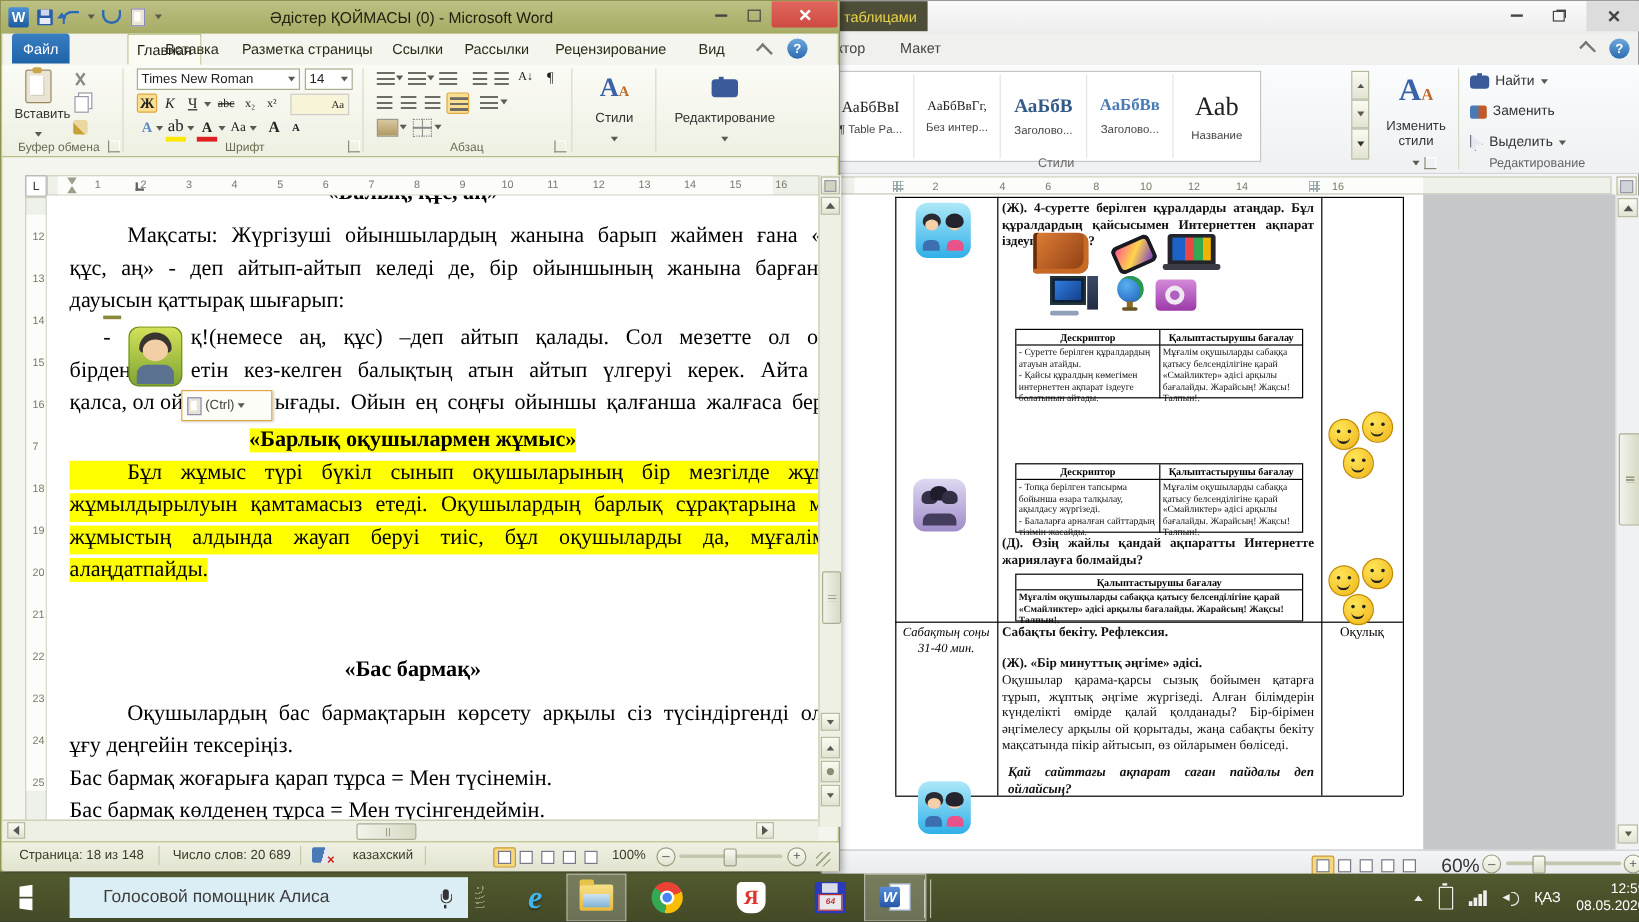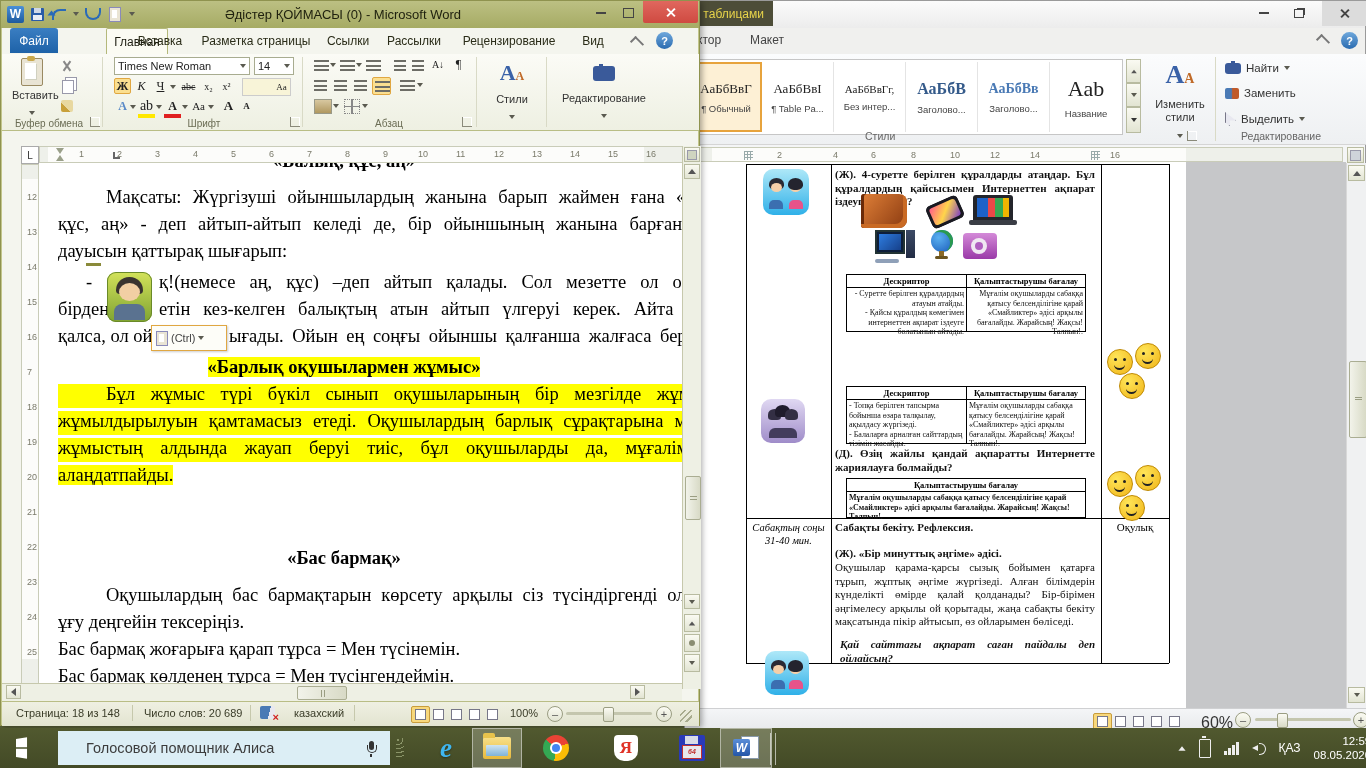--- a/index.html
+++ b/index.html
@@ -202,24 +202,20 @@
 
     <div class="abs btabrow">
       <span class="btab abs" style="left:2px;">ктор</span>
       <span class="btab abs" style="left:55px;">Макет</span>
       <div class="abs chev" style="left:632px;top:6px;"></div>
       <div class="abs helpq" style="left:656px;top:4px;">?</div>
     </div>
 
     <div class="abs" style="left:0;top:53px;width:682px;height:90px;background:linear-gradient(#fbfcfd,#eef0f2);border-bottom:1px solid #d5d5d5;">
       <div class="abs gallery flex" style="left:4px;top:5px;height:74px;">
-        <div class="gitem gsel">
-            <span class="gsample">АаБбВвГ</span>
-            <span class="gname">¶ Обычный</span>
-          </div>
         <div class="gitem">
             <span class="gsample">АаБбВвІ</span>
             <span class="gname">¶ Table Pa...</span>
           </div>
         <div class="gitem">
             <span class="gsample" style="font-size:11px;">АаБбВвГг,</span>
             <span class="gname">Без интер...</span>
           </div>
         <div class="gitem">
             <span class="gsample" style="font-size:16px;font-weight:bold;color:#345a8a;">АаБбВ</span>
@@ -332,21 +328,21 @@
         <div class="dev dev-mp3" style="left:278px;top:71px;width:34px;height:26px;">
             <i></i>
             <b></b>
           </div>
 
         <div class="itbl" style="left:161px;top:112px;width:240px;height:58px;">
           <div style="display:flex;">
               <div class="hd" style="width:120px;border-right:1px solid #000;box-sizing:border-box;">Дескриптор</div>
               <div class="hd" style="flex:1;">Қалыптастырушы бағалау</div>
             </div>
-          <div style="display:flex;height:44px;text-align:right;">
+          <div style="display:flex;height:44px;">
               <div class="kzsm" style="width:120px;border-right:1px solid #000;box-sizing:border-box;padding:1px 2px;white-space:pre-line;">- Суретте берілген құралдардың атауын атайды.
 - Қайсы құралдың көмегімен интернеттен ақпарат іздеуге болатынын айтады.</div>
               <div class="kzsm" style="flex:1;padding:1px 2px;">Мұғалім оқушыларды сабаққа қатысу белсенділігіне қарай «Смайликтер» әдісі арқылы бағалайды. Жарайсың! Жақсы! Талпын!.</div>
             </div>
         </div>
 
 
         <div class="itbl" style="left:161px;top:224px;width:240px;height:58px;">
           <div style="display:flex;">
               <div class="hd" style="width:120px;border-right:1px solid #000;box-sizing:border-box;">Дескриптор</div>

